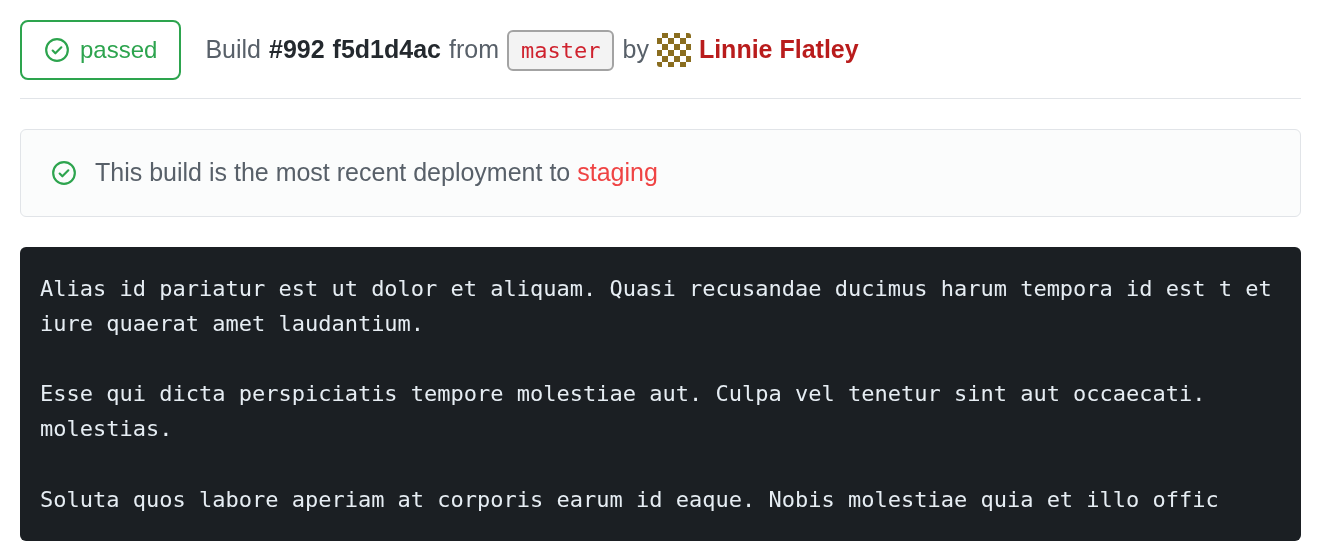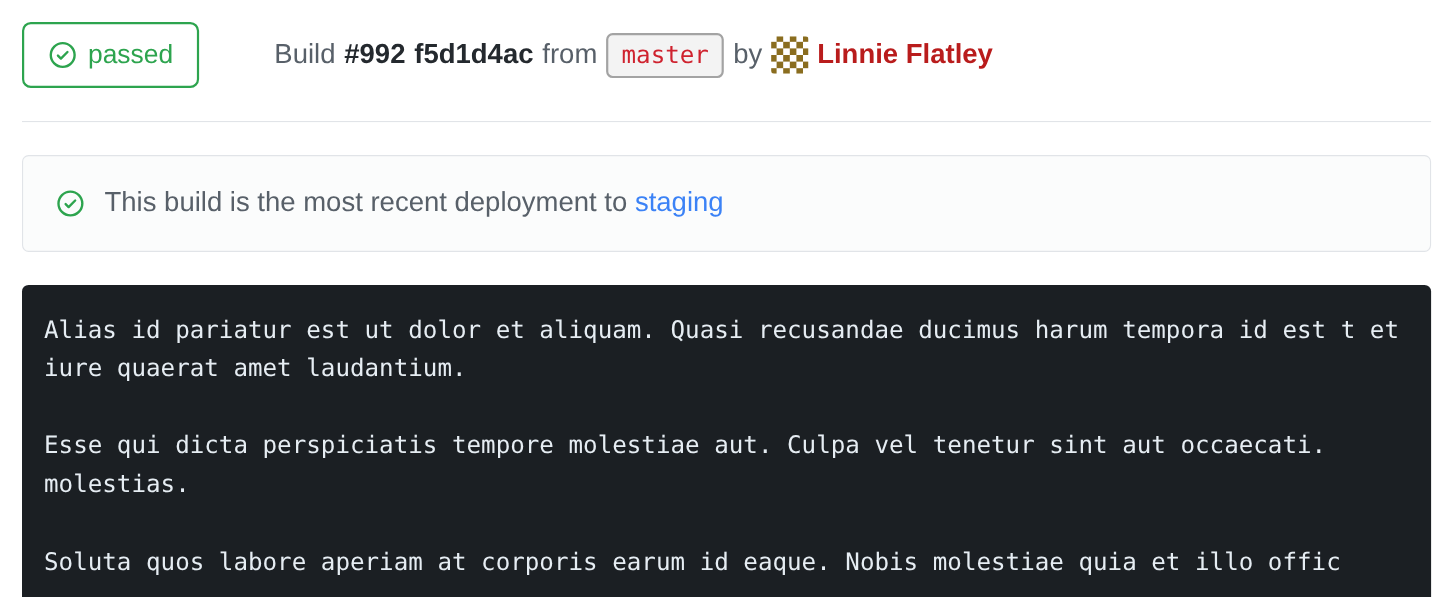--- a/index.html
+++ b/index.html
@@ -8,21 +8,21 @@
       background: #ffffff;
       color: #24292e;
       padding: 20px;
       font-size: 24px;
       line-height: 1.5;
     }
     .header-row {
       display: flex;
       align-items: center;
       gap: 24px;
-      padding-bottom: 30px;
+      padding-bottom: 18px;
       border-bottom: 1px solid #e1e4e8;
       margin-bottom: 30px;
       text-align: right;
     }
     .status-badge {
       display: inline-flex;
       align-items: center;
       gap: 10px;
       border: 2px solid #2da44e;
       border-radius: 8px;
@@ -39,21 +39,20 @@
       justify-content: center;
     }
     .check-icon svg { width: 26px; height: 26px; }
     .build-info {
       display: flex;
       align-items: center;
       gap: 8px;
       flex-wrap: wrap;
       color: #586069;
       font-size: 25px;
-      margin-left: 44px;
     }
     .bold { font-weight: 700; color: #24292e; }
     .branch-pill {
       background: #f3f3f3;
       border: 2px solid #a3a3a3;
       border-radius: 6px;
       padding: 2px 12px;
       font-family: ui-monospace, SFMono-Regular, "SF Mono", Menlo, Consolas, monospace;
       color: #cf222e;
       font-size: 22px;
@@ -73,21 +72,21 @@
       background: #fbfcfc;
       padding: 24px 30px;
       display: flex;
       align-items: center;
       gap: 18px;
       color: #586069;
       font-size: 25px;
       margin-bottom: 30px;
     }
     .notice-panel .check-icon svg { color: #2da44e; }
-    .link { color: #3b82f6; cursor: pointer; text-align: center; }
+    .link { color: #ef4444; cursor: pointer; text-align: center; }
     .log-panel {
       background: #1b1f23;
       color: #e6edf3;
       font-family: ui-monospace, SFMono-Regular, "SF Mono", Menlo, Consolas, monospace;
       font-size: 22px;
       line-height: 1.6;
       padding: 24px 20px;
       border-radius: 6px;
       white-space: pre-wrap;
       overflow: hidden;

